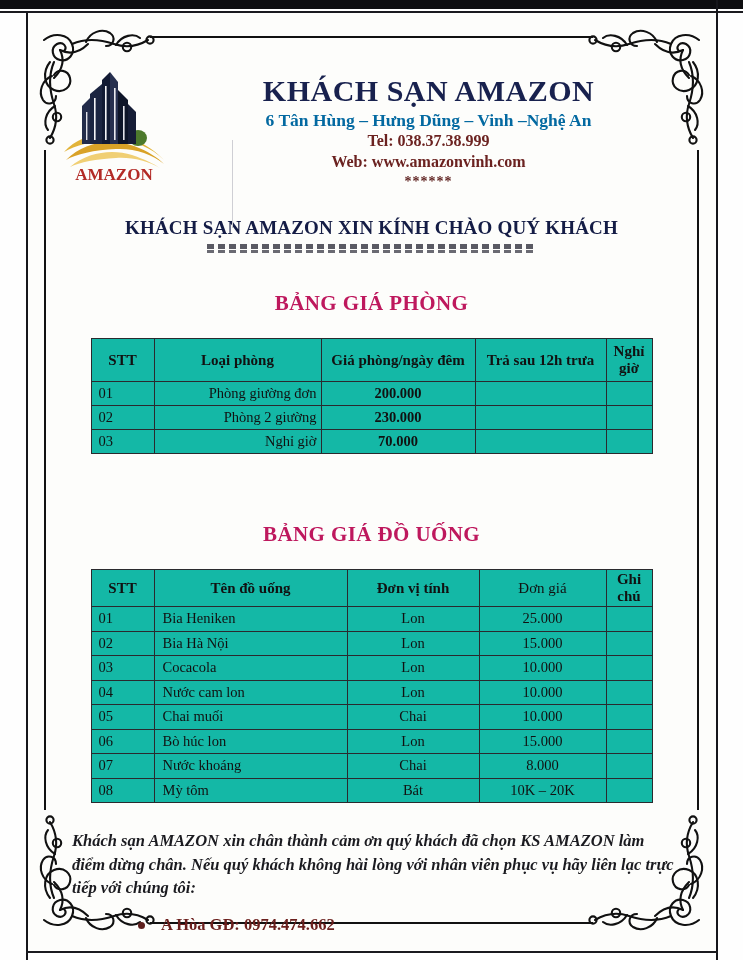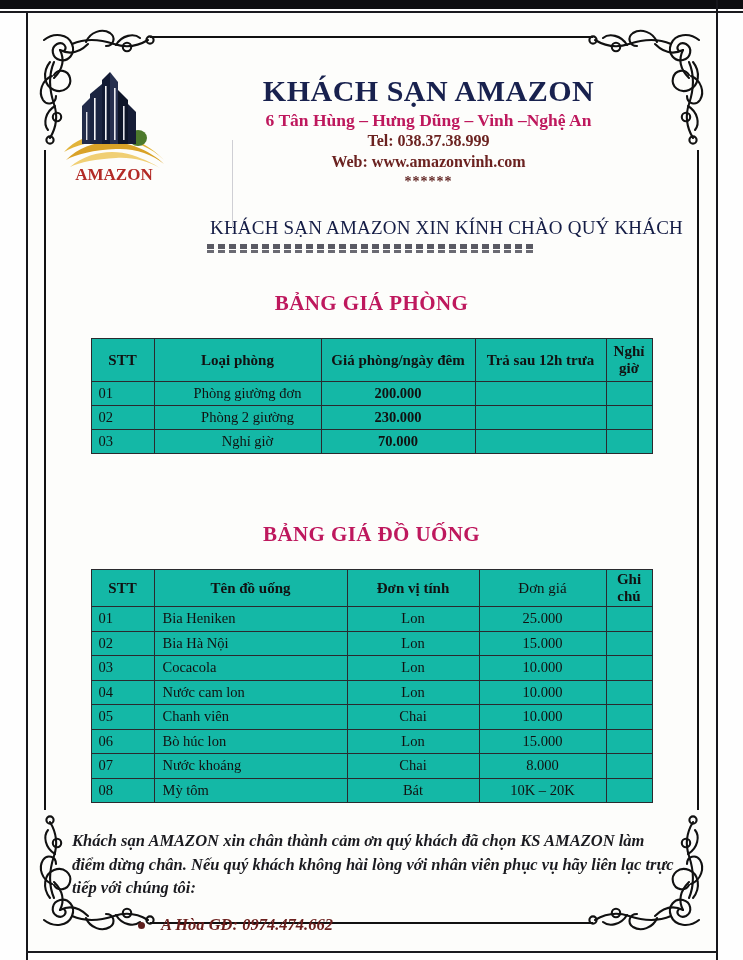--- a/index.html
+++ b/index.html
@@ -34,28 +34,28 @@
 
   
   .header{display:flex;align-items:flex-start;}
   .logo-wrap{width:108px;height:118px;position:relative;flex:0 0 108px;margin-top:8px;}
   .logo-sep{position:absolute;left:172px;top:72px;width:1px;height:88px;background:#cfcfd4;}
   .head-text{flex:1;text-align:center;padding-left:6px;}
   .h-title{
     font-size:30px;font-weight:bold;color:#18214e;letter-spacing:.5px;
     line-height:1.1;margin:14px 0 2px 0;font-family:"Liberation Serif",serif;
   }
-  .h-addr{font-size:17.5px;font-weight:bold;color:#be185d;line-height:1.28;}
+  .h-addr{font-size:17.5px;font-weight:bold;color:#0369a1;line-height:1.28;}
   .h-tel{font-size:16px;font-weight:bold;color:#6b2220;line-height:1.3;}
   .h-web{font-size:16px;font-weight:bold;color:#6b2220;line-height:1.3;}
   .h-stars{font-size:14px;font-weight:bold;color:#5d1f1d;letter-spacing:1px;line-height:1.3;}
 
   
   .greet{
-    text-align:right;font-size:19px;font-weight:normal;color:#141c45;
+    text-align:center;font-size:19px;font-weight:bold;color:#141c45;
     margin-top:26px;letter-spacing:.2px;
   }
   .greet-rule{
     width:330px;height:4px;margin:5px auto 0 auto;
     background:repeating-linear-gradient(to right,#5a5a63 0 7px,transparent 7px 11px);
     border-top:1px solid transparent;
   }
   .greet-rule2{
     width:330px;height:3px;margin:1px auto 0 auto;
     background:repeating-linear-gradient(to right,#6a6a72 0 7px,transparent 7px 11px);
@@ -75,21 +75,21 @@
     table-layout:fixed;background:#14b8a6;
   }
   table td,table th{
     border:1px solid #2a2a2e;padding:1px 4px;
     font-size:14.5px;color:#111;vertical-align:middle;
   }
   .tbl-rooms{margin-top:22px;}
   .tbl-rooms th{height:40px;font-weight:bold;text-align:center;font-size:15px;line-height:1.12;}
   .tbl-rooms td{height:21px;}
   .tbl-rooms .c-stt{width:54px;text-align:left;padding-left:7px;}
-  .tbl-rooms .c-type{width:158px;text-align:center;padding-left:24px;}
+  .tbl-rooms .c-type{width:158px;text-align:right;padding-left:24px;}
   .tbl-rooms .c-price{width:145px;text-align:center;font-weight:bold;}
   .tbl-rooms .c-late{width:122px;}
   .tbl-rooms .c-hour{width:auto;}
   .tbl-rooms th.c-stt,.tbl-rooms th.c-type{text-align:center;padding-left:4px;}
 
   .tbl-drinks{margin-top:22px;}
   .tbl-drinks th{height:24px;font-weight:bold;text-align:center;font-size:15px;}
   .tbl-drinks td{height:21.5px;}
   .tbl-drinks .d-stt{width:54px;text-align:left;padding-left:7px;}
   .tbl-drinks .d-name{width:184px;text-align:left;padding-left:8px;}
@@ -99,21 +99,21 @@
   .tbl-drinks th.d-stt,.tbl-drinks th.d-name{text-align:center;padding-left:4px;}
 
   
   .note{
     margin:26px 7px 0 12px;font-size:16.5px;font-style:italic;font-weight:bold;
     color:#1b1b20;line-height:1.42;text-align:left;
   }
   .contact-row{display:flex;align-items:center;margin:16px 0 0 78px;}
   .bullet{width:7px;height:7px;border-radius:50%;background:#5d1f1d;flex:0 0 7px;}
   .contact{
-    margin-left:16px;font-size:16.5px;font-weight:bold;font-style:italic;color:#6b1f1d;
+    margin-left:16px;font-size:16.5px;font-weight:bold;color:#6b1f1d;
   }
   .thanks{
     text-align:center;margin-top:26px;font-size:30px;font-weight:bold;
     color:#141c45;letter-spacing:.3px;
   }
 </style>
 </head>
 <body>
 
 <div class="scan-top"></div>
@@ -321,21 +321,21 @@
       </tr>
       <tr>
         <td class="d-stt">04</td>
         <td class="d-name">Nước cam lon</td>
         <td class="d-unit">Lon</td>
         <td class="d-price">10.000</td>
         <td class="d-note"></td>
       </tr>
       <tr>
         <td class="d-stt">05</td>
-        <td class="d-name">Chanh viên</td>
+        <td class="d-name">Chai muối</td>
         <td class="d-unit">Chai</td>
         <td class="d-price">10.000</td>
         <td class="d-note"></td>
       </tr>
       <tr>
         <td class="d-stt">06</td>
         <td class="d-name">Bò húc lon</td>
         <td class="d-unit">Lon</td>
         <td class="d-price">15.000</td>
         <td class="d-note"></td>

